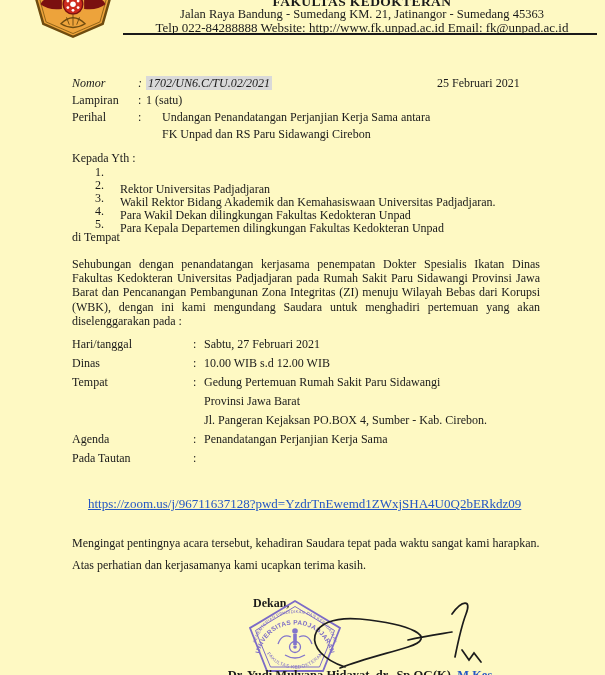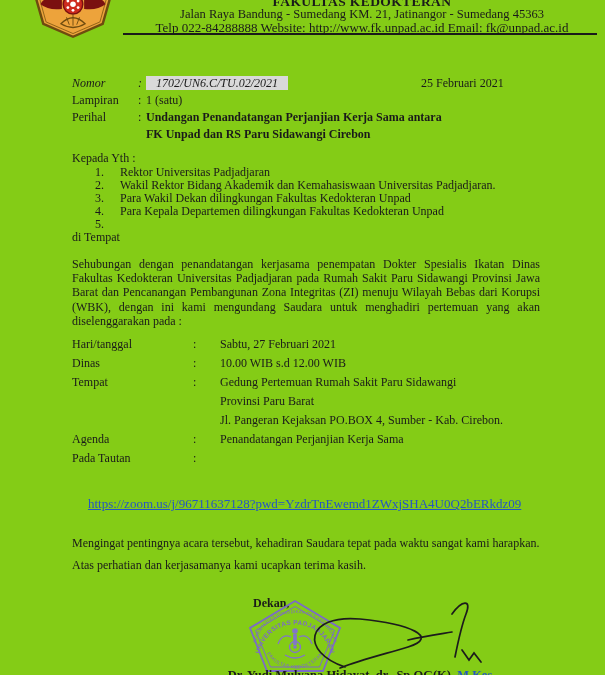--- a/index.html
+++ b/index.html
@@ -1,49 +1,49 @@
 <!DOCTYPE html>
 <html><head>
 <meta charset="utf-8">
 <style>
   html,body{margin:0;padding:0;background:#e9e9e9;}
   #page{
     position:relative;width:605px;height:675px;margin:0 auto;
-    background:#84cc16;overflow:hidden;
+    background:#fef9c3;overflow:hidden;
     font-family:"Liberation Serif","DejaVu Serif",serif;
     color:#1a1a1a;font-size:12px;
   }
   .abs{position:absolute;white-space:nowrap;}
   
   #logo{position:absolute;left:34px;top:-25px;width:78px;height:66px;}
   .hdr-line{position:absolute;left:123px;width:478px;text-align:center;}
   #hdr-title{top:-6px;font-weight:bold;font-size:13.5px;letter-spacing:.4px;}
   #hdr-addr{top:7px;font-size:12.5px;}
   #hdr-contact{top:19.5px;font-size:13px;}
   #hdr-rule{position:absolute;left:123px;top:33px;width:474px;height:2px;background:#1a1a1a;}
   
   .meta-label{left:72px;}
   .meta-colon{left:138px;}
   .meta-value{left:146px;}
-  .hl{background:#D9D9D9;padding:0 10px;}
+  .hl{background:#D9D9D9;padding:0 2px;}
   .r0{top:76px;font-style:italic;} .r1{top:93px;} .r2{top:110px;} .r2b{top:127px;}
-  .bold{font-weight:bold;}
-  #date{left:421px;top:76px;}
+  .bold{font-weight:normal;margin-left:16px;}
+  #date{left:437px;top:76px;}
   
   #kepada{left:72px;top:151px;font-weight:normal;}
-  .li-num{left:95px;} .li-txt{left:120px;}
+  .li-num{left:95px;} .li-txt{left:120px;margin-top:17px;}
   .k0{top:165px;} .k1{top:178px;} .k2{top:191px;} .k3{top:204px;} .k4{top:217px;}
   #ditempat{left:72px;top:230px;font-weight:normal;}
   
   #body-par{
     position:absolute;left:72px;top:257px;width:468px;
     text-align:justify;line-height:14.2px;white-space:normal;
   }
   
-  .dt-label{left:72px;} .dt-colon{left:193px;} .dt-val{left:220px;}
+  .dt-label{left:72px;} .dt-colon{left:193px;} .dt-val{left:204px;}
   .d0{top:337px;} .d1{top:356px;} .d2{top:375px;} .d2b{top:394px;} .d2c{top:413px;}
   .d3{top:432px;} .d4{top:451px;}
   
   #zoom-link{
     left:88px;top:496px;
     font-family:Liberation Serif, serif;
     font-size:13px;color:#2456C4;text-decoration:underline;
   }
   
   .close0{left:72px;top:536px;}
@@ -120,21 +120,21 @@
   <div class="abs dt-colon d0">:</div>
   <div class="abs dt-val d0">Sabtu, 27 Februari 2021</div>
 
   <div class="abs dt-label d1">Dinas</div>
   <div class="abs dt-colon d1">:</div>
   <div class="abs dt-val d1">10.00 WIB s.d 12.00 WIB</div>
 
   <div class="abs dt-label d2">Tempat</div>
   <div class="abs dt-colon d2">:</div>
   <div class="abs dt-val d2">Gedung Pertemuan Rumah Sakit Paru Sidawangi</div>
-  <div class="abs dt-val d2b">Provinsi Paru Barat</div>
+  <div class="abs dt-val d2b">Provinsi Jawa Barat</div>
   <div class="abs dt-val d2c">Jl. Pangeran Kejaksan PO.BOX 4, Sumber - Kab. Cirebon.</div>
 
   <div class="abs dt-label d3">Agenda</div>
   <div class="abs dt-colon d3">:</div>
   <div class="abs dt-val d3">Penandatangan Perjanjian Kerja Sama</div>
 
   <div class="abs dt-label d4">Pada Tautan</div>
   <div class="abs dt-colon d4">:</div>
 
   <a class="abs" id="zoom-link" href="#">https://zoom.us/j/96711637128?pwd=YzdrTnEwemd1ZWxjSHA4U0Q2bERkdz09</a>

